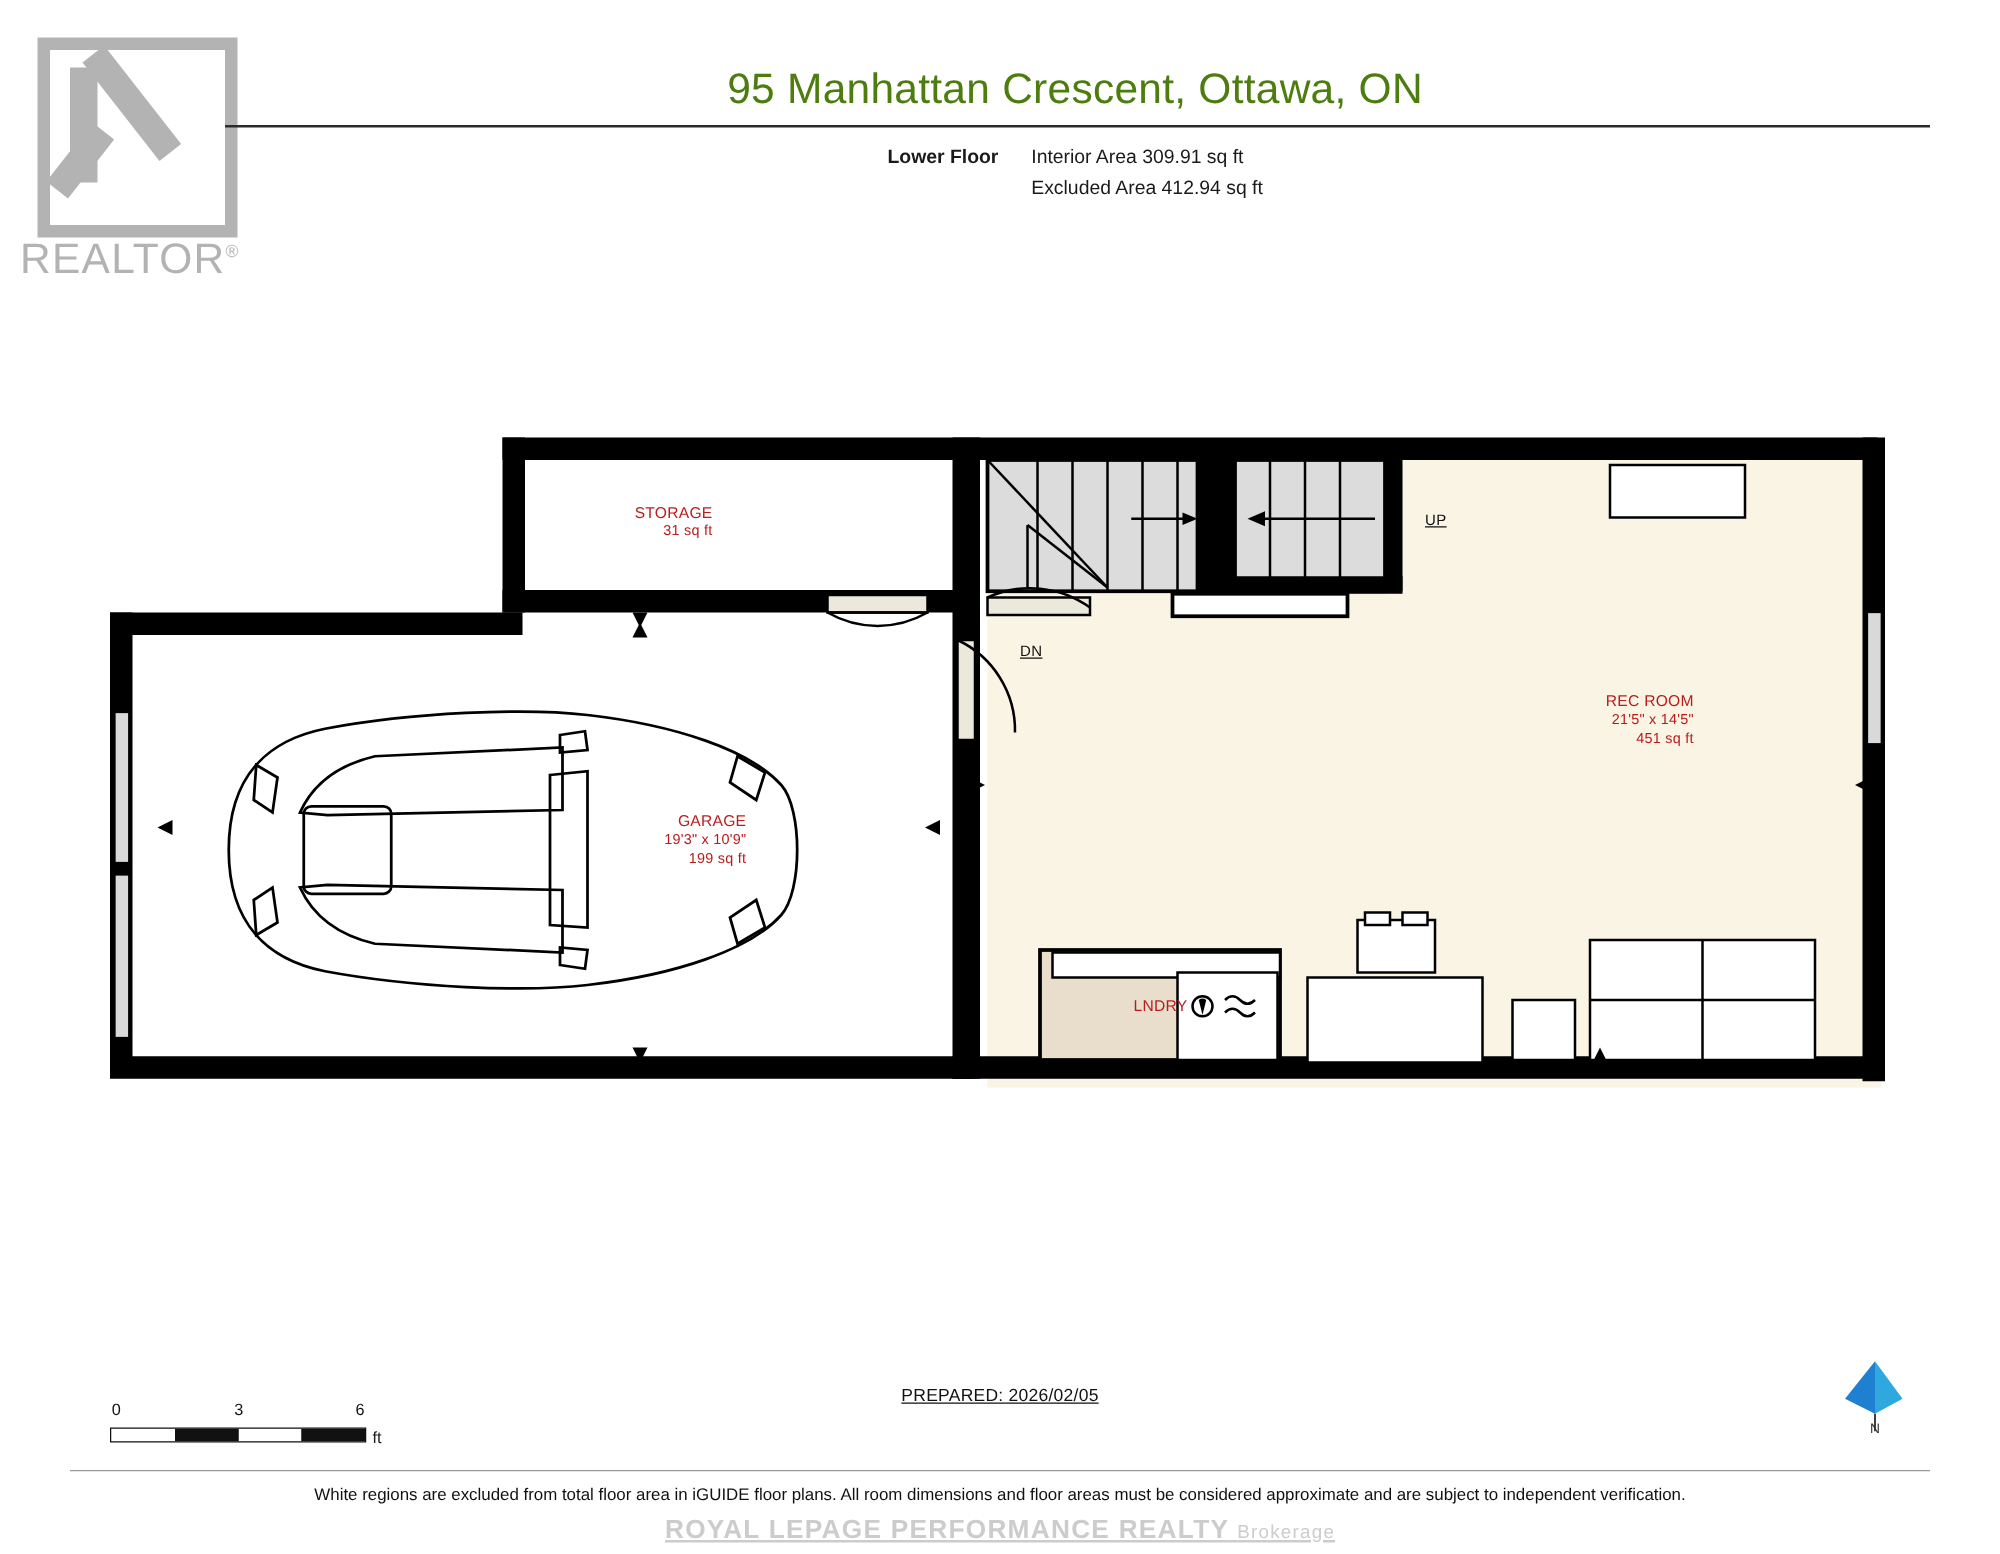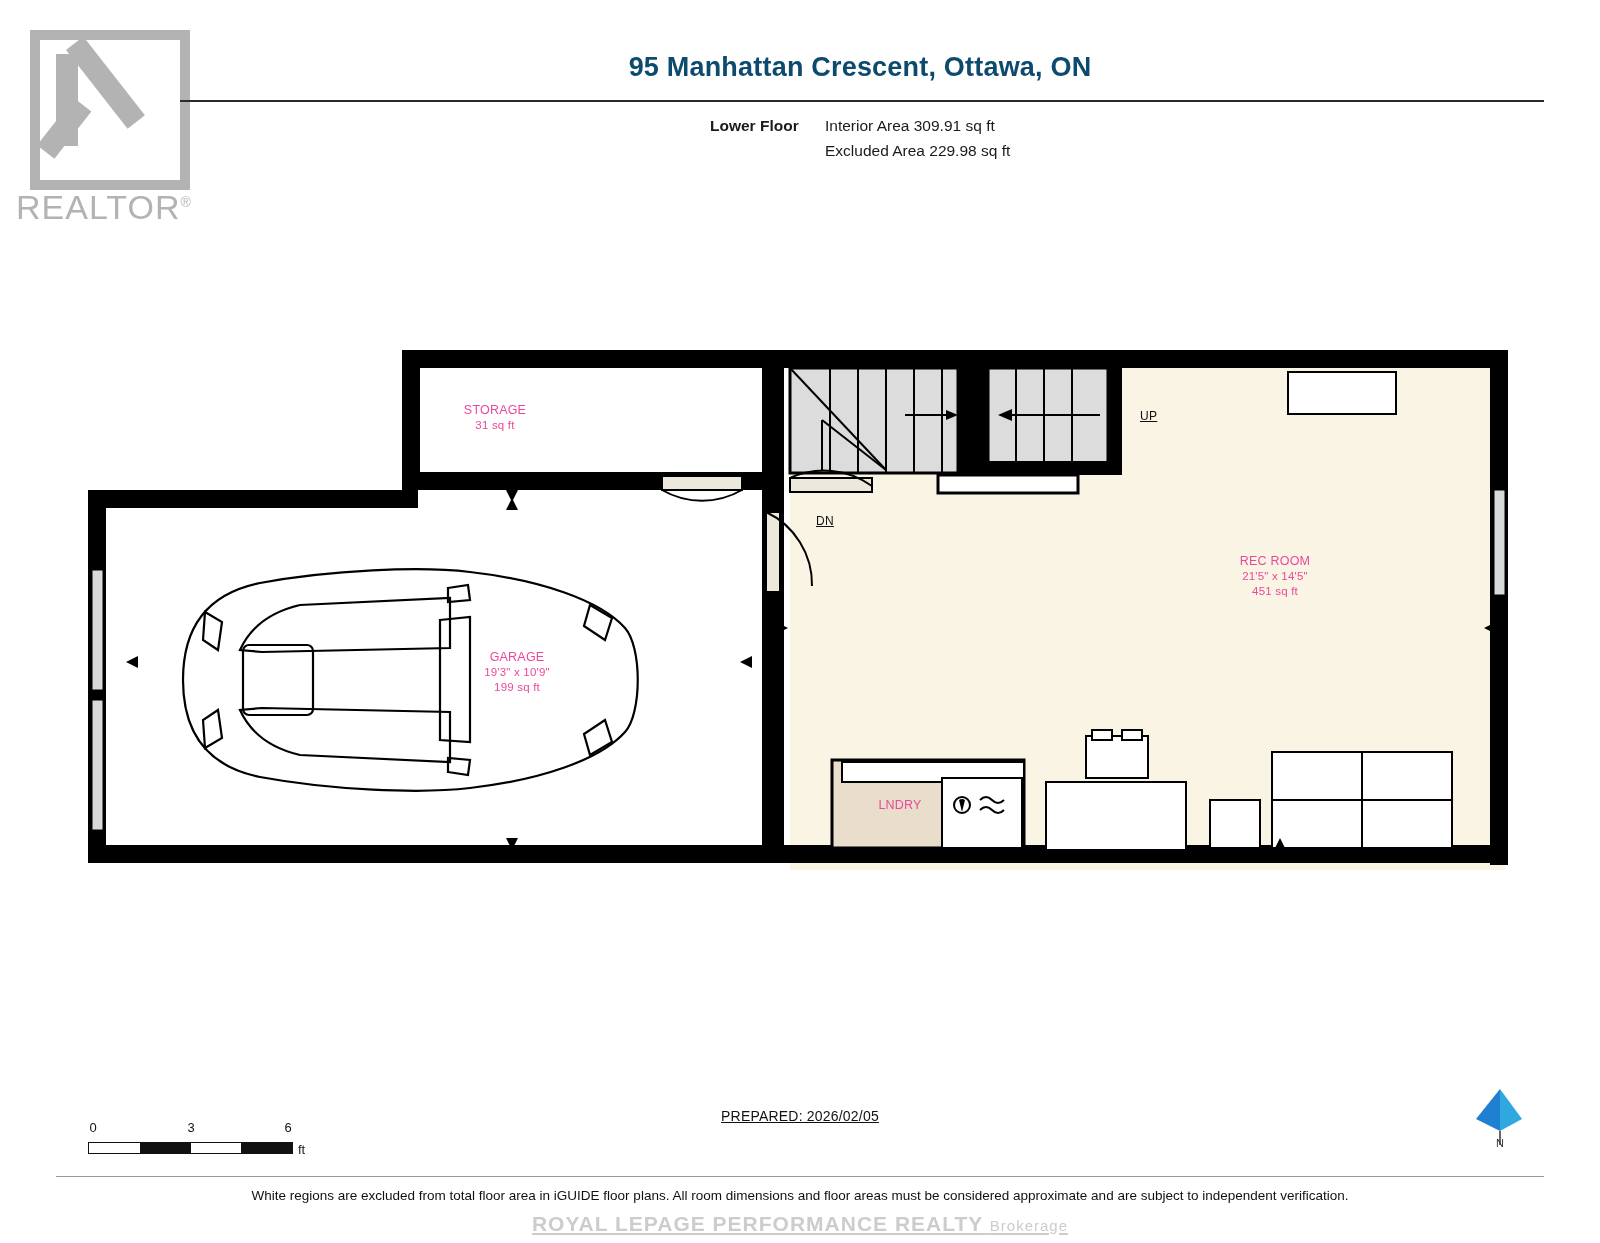--- a/index.html
+++ b/index.html
@@ -75,23 +75,23 @@
   }
 
   #title-block {
     position: absolute;
     left: 180px;
     right: 60px;
     top: 52px;
     text-align: center;
   }
   #page-title {
-    font-size: 27px;
-    font-weight: bold;
-    color: #0c4a6e;
+    font-size: 34px;
+    font-weight: normal;
+    color: #4d7c0f;
     letter-spacing: 0.2px;
   }
   #title-rule {
     position: absolute;
     left: 180px;
     right: 56px;
     top: 100px;
     height: 2px;
     background: #2b2b2b;
   }
@@ -122,24 +122,24 @@
     position: absolute;
     left: 0;
     top: 0;
     width: 1600px;
     height: 1243px;
   }
 
   
   .room-label {
     position: absolute;
-    text-align: center;
+    text-align: right;
     font-size: 12.5px;
     line-height: 15px;
-    color: #ec4899;
+    color: #b91c1c;
     white-space: nowrap;
     letter-spacing: 0.2px;
   }
   .room-label .nm { display:block; }
   .room-label .dim { display:block; font-size: 11.5px; }
   .room-label .ar { display:block; font-size: 11.5px; }
 
   .marker-label {
     position: absolute;
     font-size: 12px;
@@ -269,21 +269,21 @@
 
 <div id="title-block">
   <div id="page-title">95 Manhattan Crescent, Ottawa, ON</div>
 </div>
 <div id="title-rule"></div>
 
 <div id="floor-info">
   <div class="floor-label">Lower Floor</div>
   <div class="area-lines">
     <div>Interior Area 309.91 sq ft</div>
-    <div>Excluded Area 229.98 sq ft</div>
+    <div>Excluded Area 412.94 sq ft</div>
   </div>
 </div>
 
 <svg id="plan" viewBox="0 0 1600 1243" xmlns="http://www.w3.org/2000/svg">
 
   <g>
     <path d="M 790 360 L 1505 360 L 1505 870 L 790 870 Z" fill="#faf4e4" stroke="none"></path>
   </g>
 
   <g>

